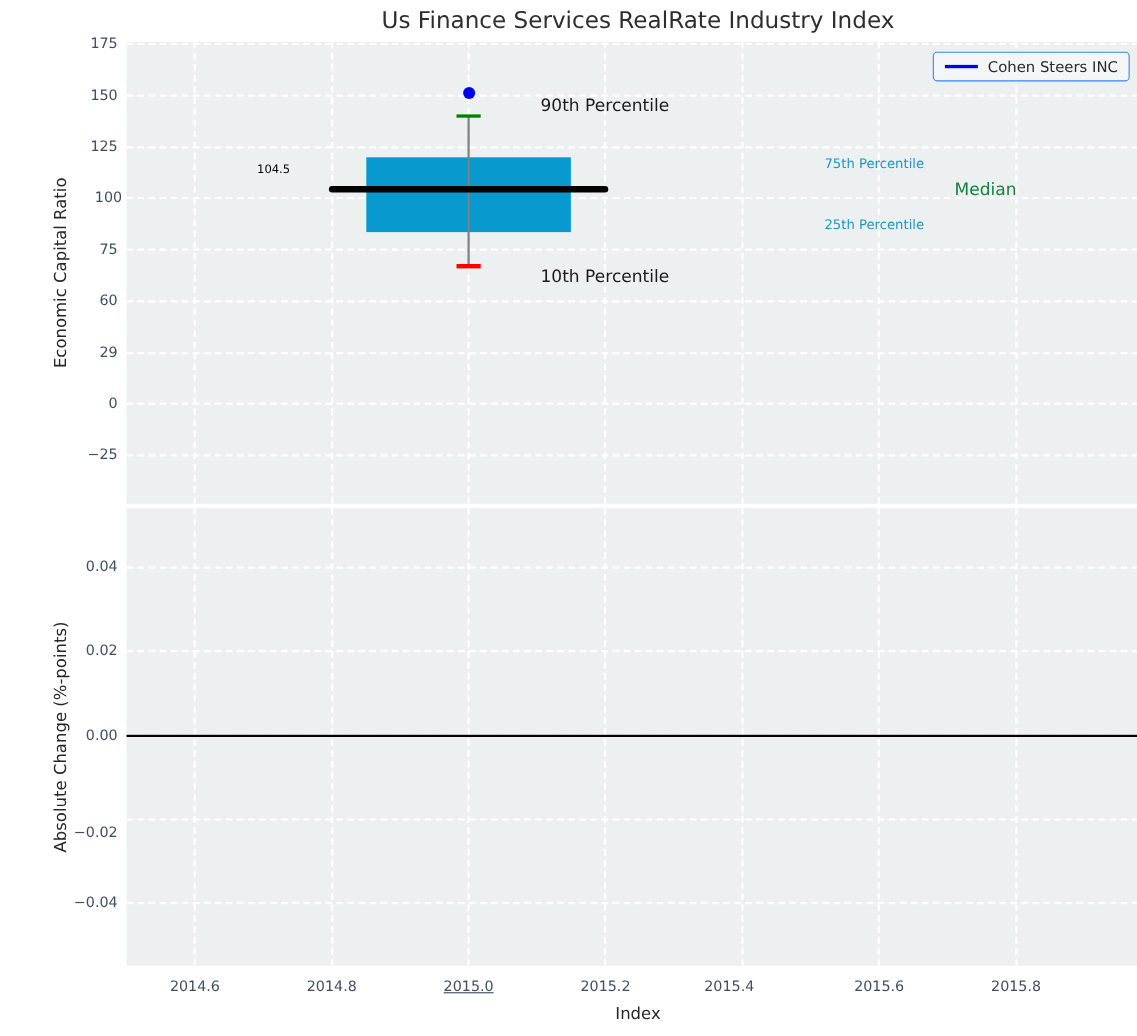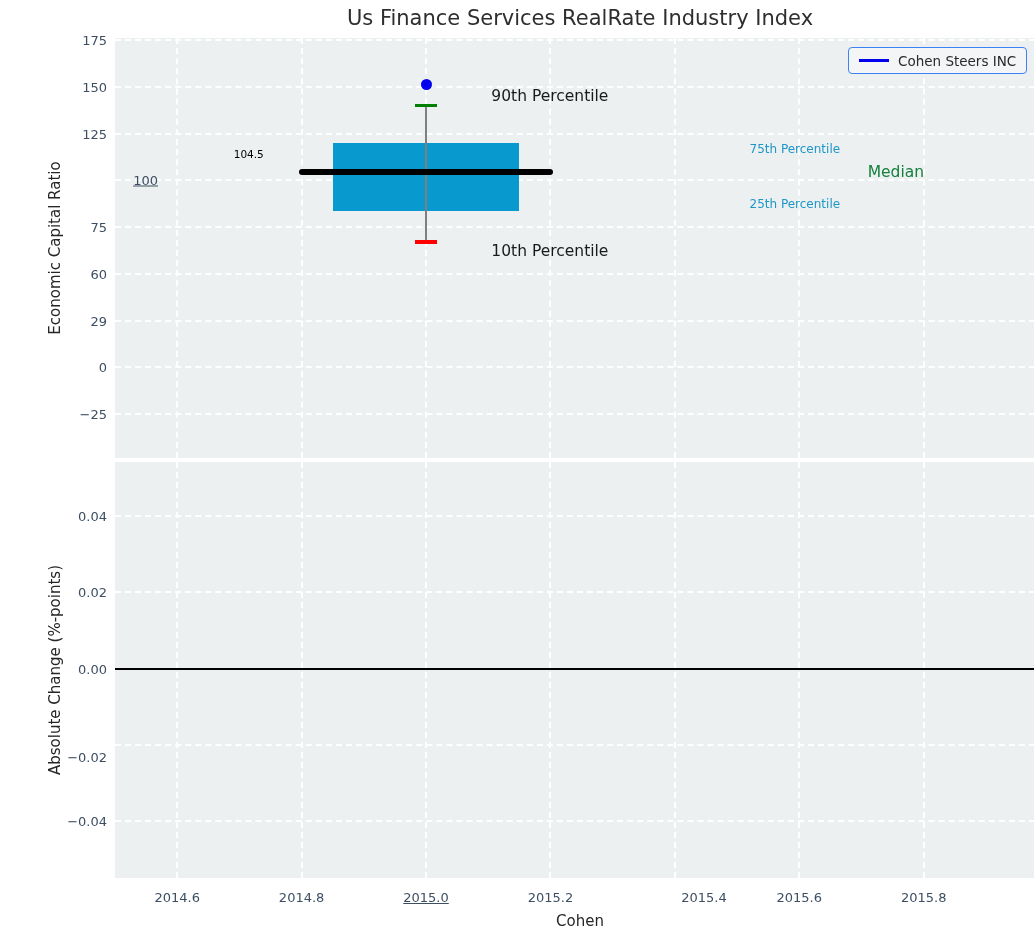--- a/index.html
+++ b/index.html
@@ -78,40 +78,40 @@
       <div class="gridline-h" style="top: 53.1448px;"></div>
       <div class="gridline-h" style="top: 129.405px;"></div>
       <div class="gridline-h" style="top: 205.665px;"></div>
       <div class="gridline-h" style="top: 281.926px;"></div>
       <div class="gridline-h" style="top: 358.186px;"></div>
       <div class="abs" style="left: 0px; width: 100%; top: 205.665px; height: 2px; background: rgb(0, 0, 0);"></div>
     </div>
 
   <div class="ylabel" id="ylabel-top">Economic Capital Ratio</div>
   <div class="ylabel" id="ylabel-bottom">Absolute Change (%-points)</div>
-  <div class="xlabel">Cohen</div>
+  <div class="xlabel">Index</div>
 
   <div class="legend">
     <span class="legend-line" style="background: rgb(0, 0, 238);"></span>
     <span class="legend-text">Cohen Steers INC</span>
   </div>
 <div class="tick-label y-tick" style="right: 949px; top: 40.057px;">175</div>
     <div class="tick-label y-tick" style="right: 949px; top: 86.8068px;">150</div>
     <div class="tick-label y-tick" style="right: 949px; top: 133.557px;">125</div>
-    <div class="tick-label y-tick" style="right: 898px; top: 180.306px; text-decoration: underline;">100</div>
+    <div class="tick-label y-tick" style="right: 945px; top: 180.306px;">100</div>
     <div class="tick-label y-tick" style="right: 949px; top: 227.056px;">75</div>
     <div class="tick-label y-tick" style="right: 949px; top: 273.806px;">60</div>
     <div class="tick-label y-tick" style="right: 949px; top: 320.556px;">29</div>
     <div class="tick-label y-tick" style="right: 949px; top: 367.305px;">0</div>
     <div class="tick-label y-tick" style="right: 949px; top: 414.055px;">−25</div>
     <div class="tick-label y-tick" style="right: 949px; top: 516.145px;">0.04</div>
     <div class="tick-label y-tick" style="right: 949px; top: 592.405px;">0.02</div>
     <div class="tick-label y-tick" style="right: 949px; top: 668.665px;">0.00</div>
     <div class="tick-label y-tick" style="right: 949px; top: 757px;">−0.02</div>
     <div class="tick-label y-tick" style="right: 949px; top: 821.186px;">−0.04</div>
     <div class="tick-label x-tick" style="left: 155.207px; top: 890px;">2014.6</div>
     <div class="tick-label x-tick" style="left: 279.622px; top: 890px;">2014.8</div>
     <div class="tick-label x-tick" style="left: 404.037px; top: 890px; text-decoration: underline;">2015.0</div>
     <div class="tick-label x-tick" style="left: 528.452px; top: 890px;">2015.2</div>
-    <div class="tick-label x-tick" style="left: 682px; top: 890px;">2015.4</div>
+    <div class="tick-label x-tick" style="left: 641px; top: 890px;">2015.4</div>
     <div class="tick-label x-tick" style="left: 777.281px; top: 890px;">2015.6</div>
     <div class="tick-label x-tick" style="left: 901.696px; top: 890px;">2015.8</div>
   </div>
 
 </body></html>

